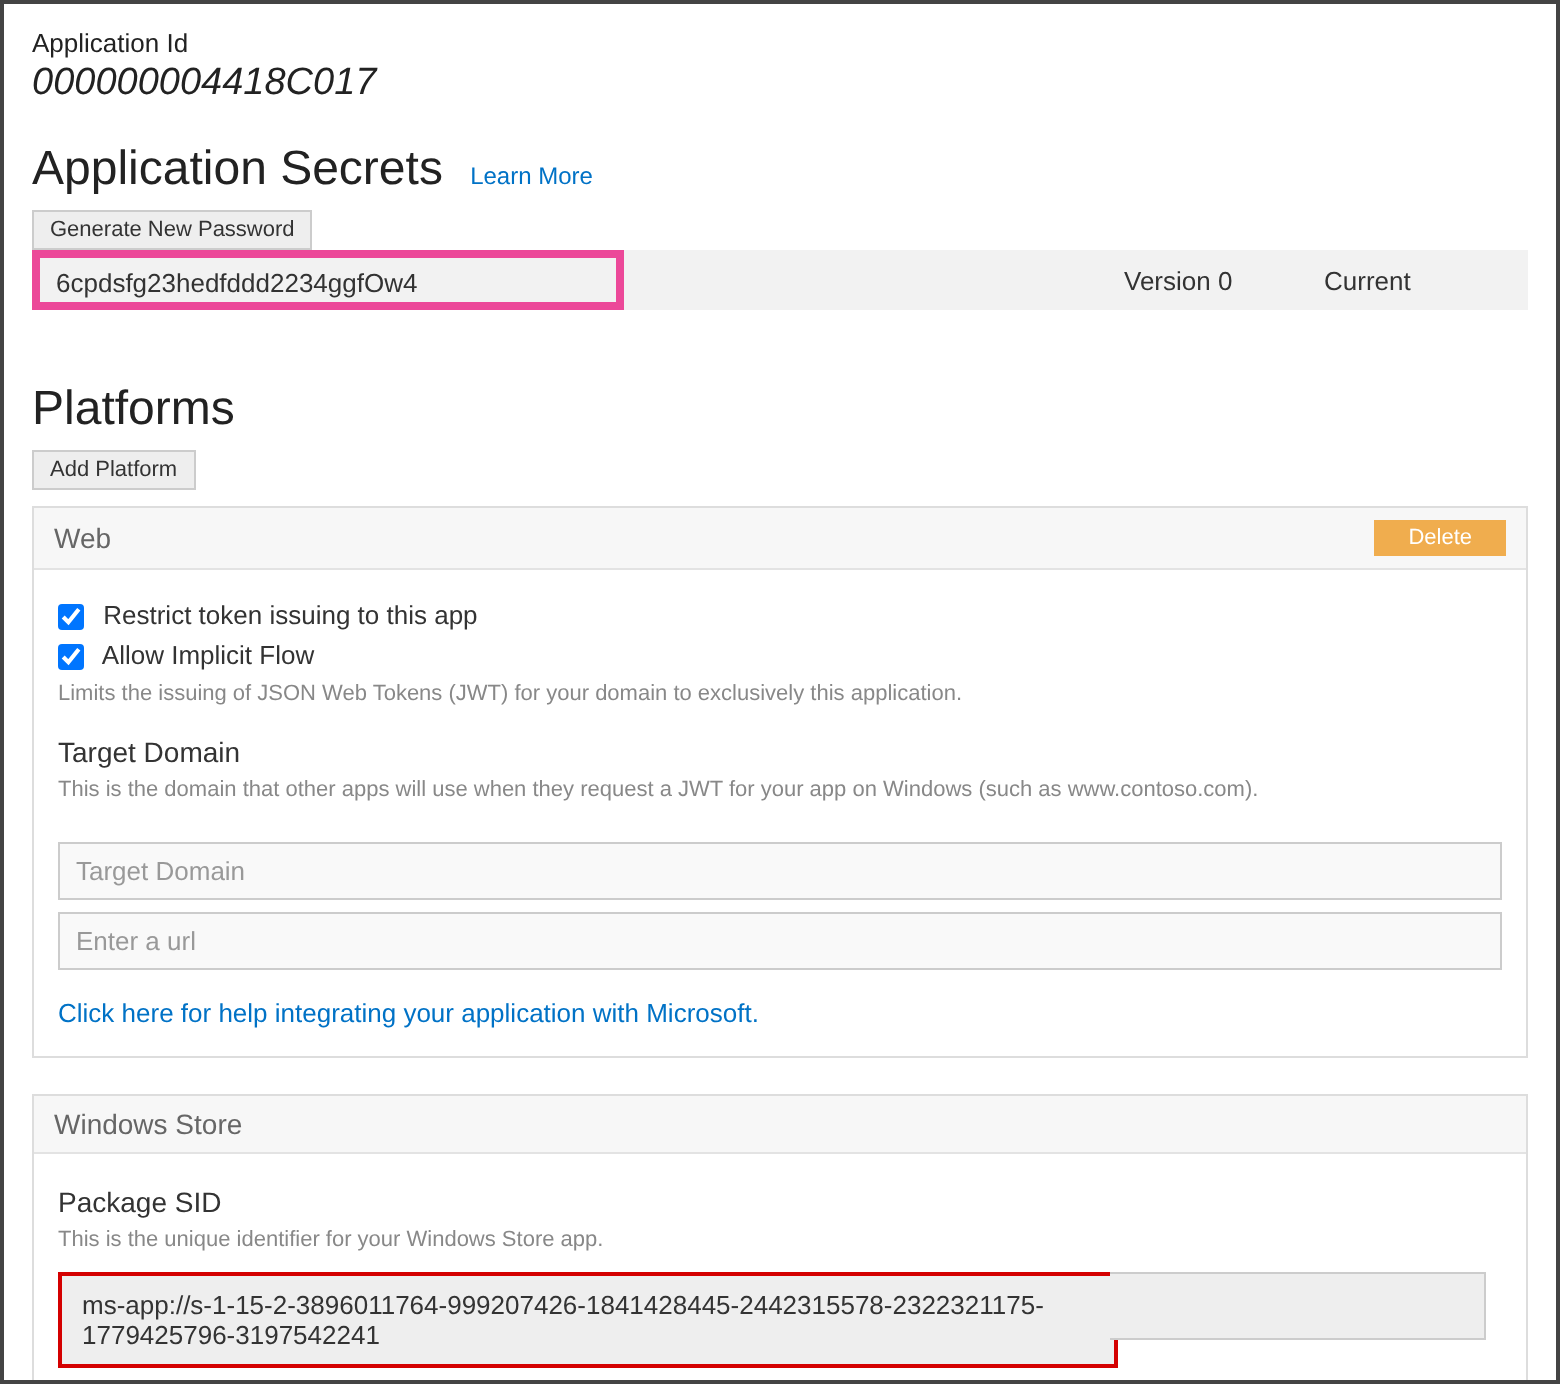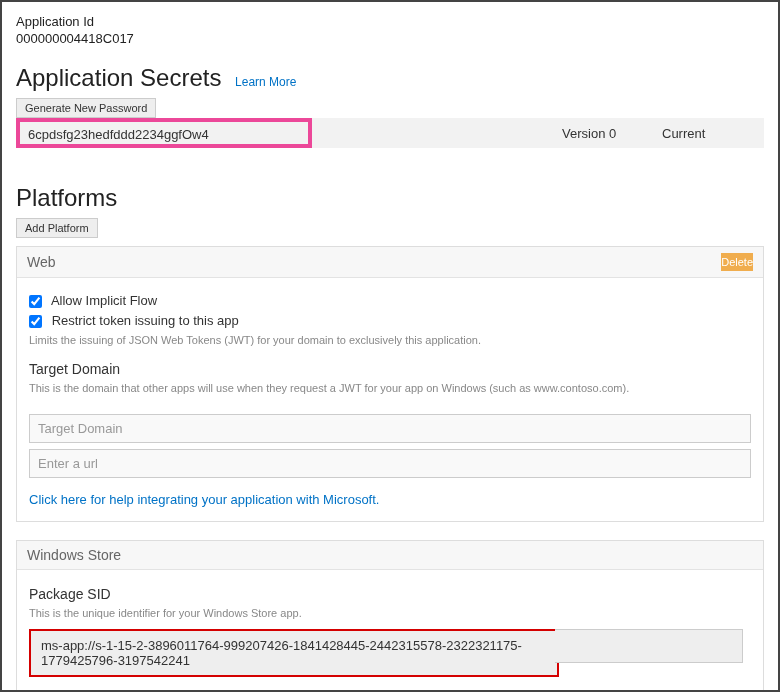--- a/index.html
+++ b/index.html
@@ -8,21 +8,21 @@
       font-size: 13px;
       color: #333;
       background: #fff;
       width: 780px;
       height: 692px;
       border: 2px solid #444;
       padding: 12px 14px;
       overflow: hidden;
     }
     .label-sm { font-size: 13px; color: #222; }
-    .app-id-value { font-size: 13px; color: #222; margin-top: 2px; margin-bottom: 18px; }
+    .app-id-value { font-size: 19px; color: #222; margin-top: 2px; margin-bottom: 18px; font-style: italic; }
     h2.section { font-size: 24px; font-weight: 300; color: #222; display: inline-block; margin-right: 10px; }
     .learn-more { font-size: 12px; color: #0072c6; cursor: pointer; }
     .btn {
       background: #eee;
       border: 1px solid #ccc;
       font-size: 11px;
       padding: 3px 8px;
       color: #333;
       cursor: pointer;
       display: inline-block;
@@ -60,21 +60,21 @@
       display: flex;
       justify-content: space-between;
       align-items: center;
     }
     .panel-body { padding: 10px 12px 14px 12px; }
     .delete-btn {
       background: #f0ad4e;
       color: #fff;
       border: none;
       font-size: 11px;
-      padding: 3px 0;
+      padding: 3px 17px;
       cursor: pointer;
     }
     .check-row { margin: 5px 0; font-size: 13px; }
     .check-row input { margin-right: 6px; vertical-align: middle; }
     .hint { font-size: 11px; color: #888; margin: 4px 0 12px 0; line-height: 1.4; }
     .field-label { font-size: 14px; color: #333; margin-top: 6px; margin-bottom: 2px; font-weight: 400; }
     .field-label-row { display: flex; align-items: center; gap: 8px; margin-top: 10px; }
     .text-input {
       width: 100%;
       border: 1px solid #ccc;
@@ -139,25 +139,25 @@
 <div><button class="btn">Add Platform</button></div>
 
 <div class="panel" style="margin-top:8px;">
   <div class="panel-header">
     <span>Web</span>
     <button class="delete-btn">Delete</button>
   </div>
   <div class="panel-body">
     <div class="check-row">
       <input type="checkbox" checked="" style="">
-      <span>Allow Implicit Flow</span>
+      <span>Restrict token issuing to this app</span>
     </div>
     <div class="check-row">
       <input type="checkbox" checked="" style="">
-      <span>Restrict token issuing to this app</span>
+      <span>Allow Implicit Flow</span>
     </div>
     <div class="hint">Limits the issuing of JSON Web Tokens (JWT) for your domain to exclusively this application.</div>
 
     <div class="field-label">Target Domain</div>
     <div class="hint">This is the domain that other apps will use when they request a JWT for your app on Windows (such as www.contoso.com).</div>
     <input class="text-input" type="text" placeholder="Target Domain" style="">
 
     <input class="text-input" type="text" placeholder="Enter a url" style="">
 
     <a class="help-link">Click here for help integrating your application with Microsoft.</a>

